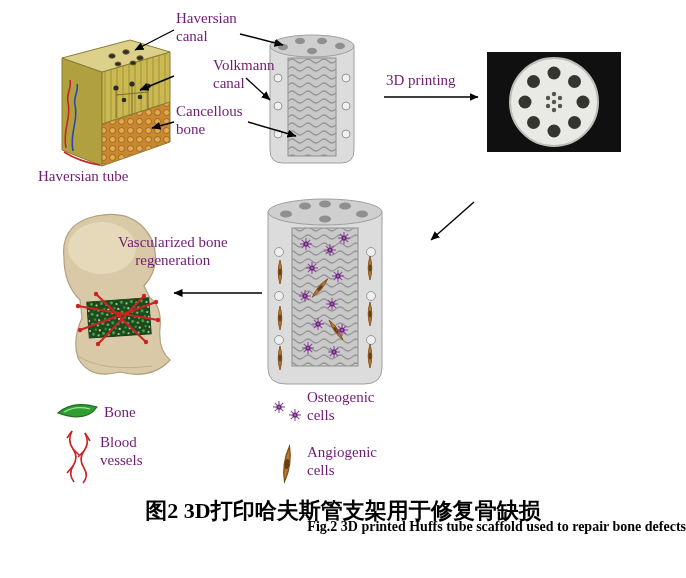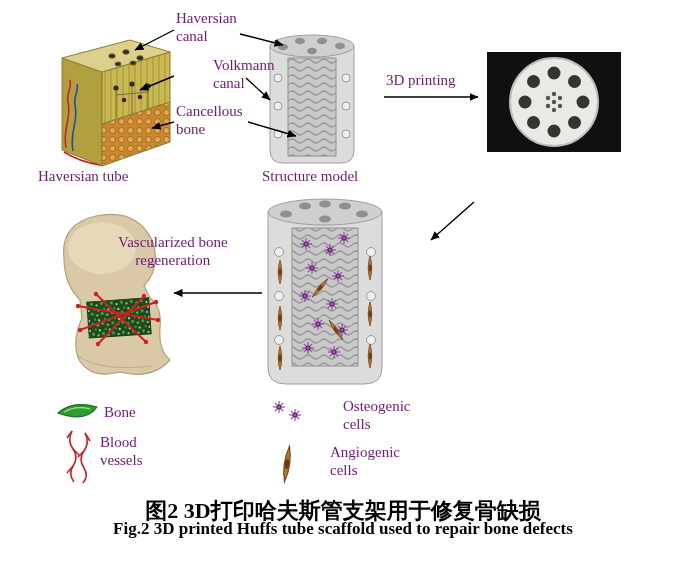--- a/index.html
+++ b/index.html
@@ -2,21 +2,21 @@
 <html><head>
 <meta charset="utf-8">
 <style>
   html,body{margin:0;padding:0;background:#fff;}
   body{width:686px;height:578px;font-family:"Liberation Serif",serif;color:#000;}
   #figure{position:relative;width:686px;height:578px;background:#fff;overflow:hidden;}
   #art{position:absolute;left:0;top:0;width:686px;height:578px;}
   .lbl{position:absolute;font-size:15px;line-height:1.18;white-space:pre-line;color:#701a75;}
   .caption{position:absolute;left:0;width:686px;text-align:center;font-weight:bold;}
   .caption.zh{top:496px;font-size:22px;}
-  .caption.en{top:519px;font-size:17px;}
+  .caption.en{top:519px;font-size:14px;text-align:right;}
 </style>
 </head>
 <body>
 
 <div id="figure">
 
   <svg id="art" viewBox="0 0 686 578" xmlns="http://www.w3.org/2000/svg">
     <defs>
       <marker id="ah" markerWidth="10" markerHeight="9" refX="8.5" refY="4" orient="auto" markerUnits="userSpaceOnUse">
         <path d="M0,0 L9,4 L0,8 Z" fill="#000"></path>
@@ -234,28 +234,27 @@
     </g>
   </svg>
 
   <div class="lbl" style="left:176px;top:10px;">Haversian
 canal</div>
   <div class="lbl" style="left:176px;top:57px;margin-left:37px;">Volkmann
 canal</div>
   <div class="lbl" style="left:176px;top:103px;">Cancellous
 bone</div>
   <div class="lbl" style="left:38px;top:168px;">Haversian tube</div>
-  <div class="lbl" style="left:262px;top:168px;">Structure model</div>
   <div class="lbl" style="left:386px;top:72px;">3D printing</div>
   <div class="lbl" style="left:118px;top:234px;text-align:center;">Vascularized bone
 regeneration</div>
 
   <div class="lbl" style="left:104px;top:404px;">Bone</div>
   <div class="lbl" style="left:100px;top:434px;">Blood
 vessels</div>
-  <div class="lbl" style="left:307px;top:398px;margin-left:36px;">Osteogenic
+  <div class="lbl" style="left:307px;top:389px;">Osteogenic
 cells</div>
-  <div class="lbl" style="left:307px;top:444px;margin-left:23px;">Angiogenic
+  <div class="lbl" style="left:307px;top:444px;">Angiogenic
 cells</div>
 
   <div class="caption zh">图2 3D打印哈夫斯管支架用于修复骨缺损</div>
   <div class="caption en">Fig.2 3D printed Huffs tube scaffold used to repair bone defects</div>
 </div>
 
 </body></html>

